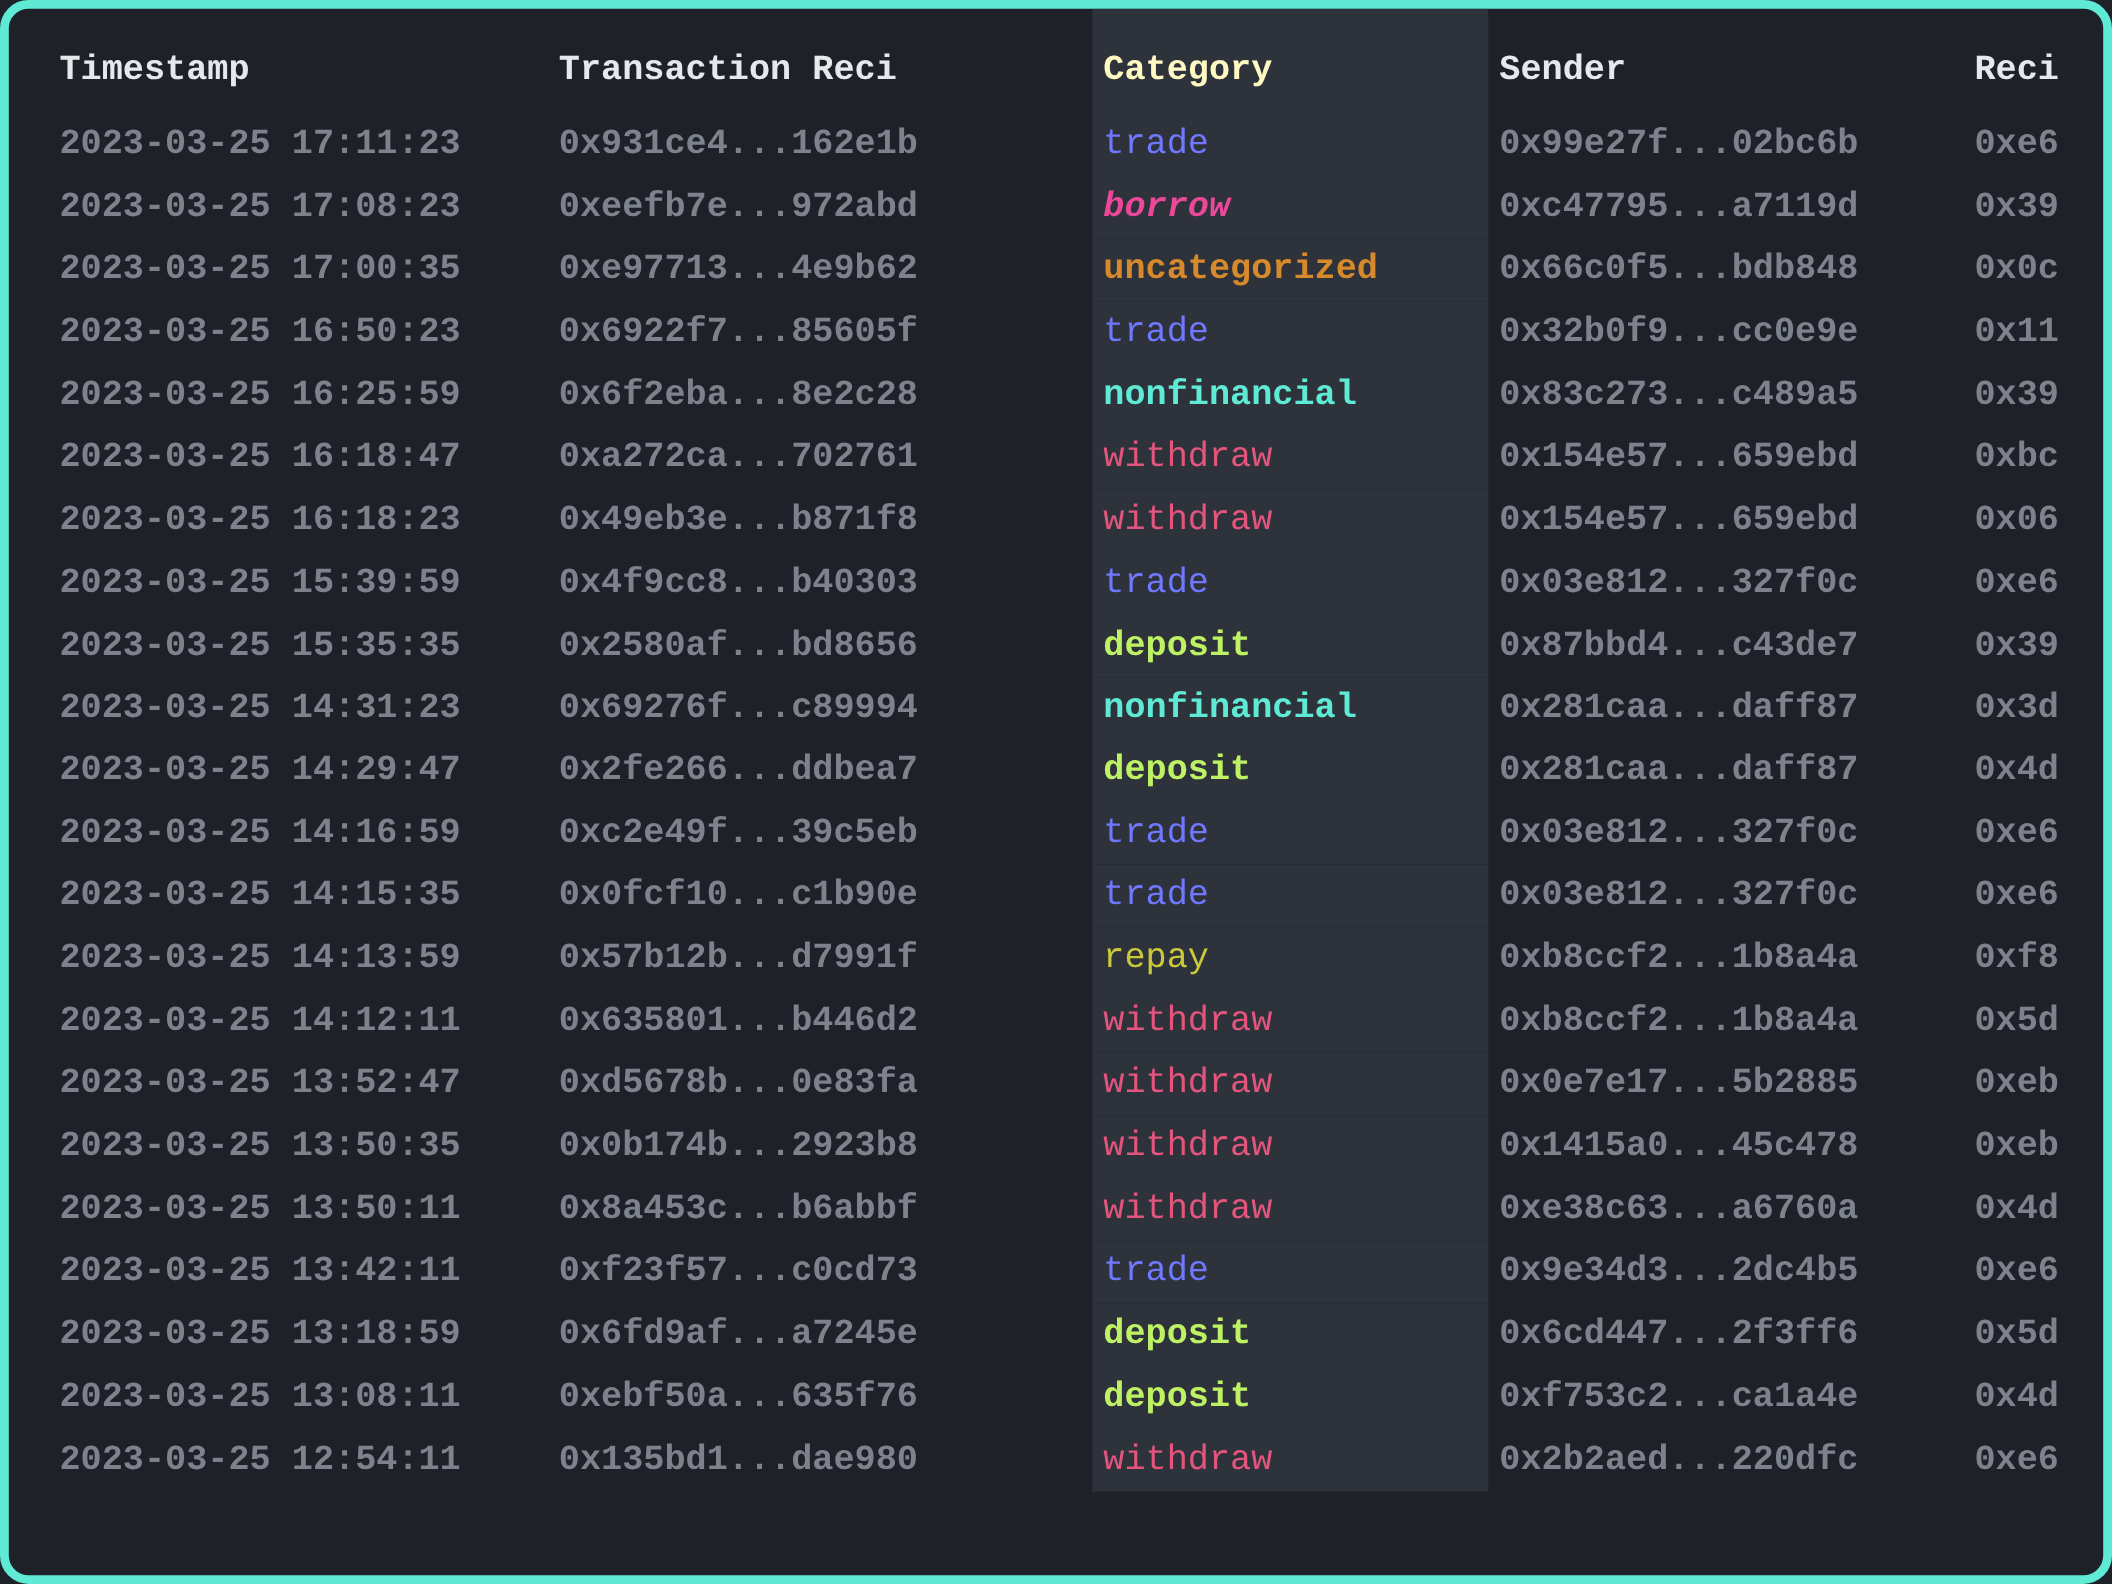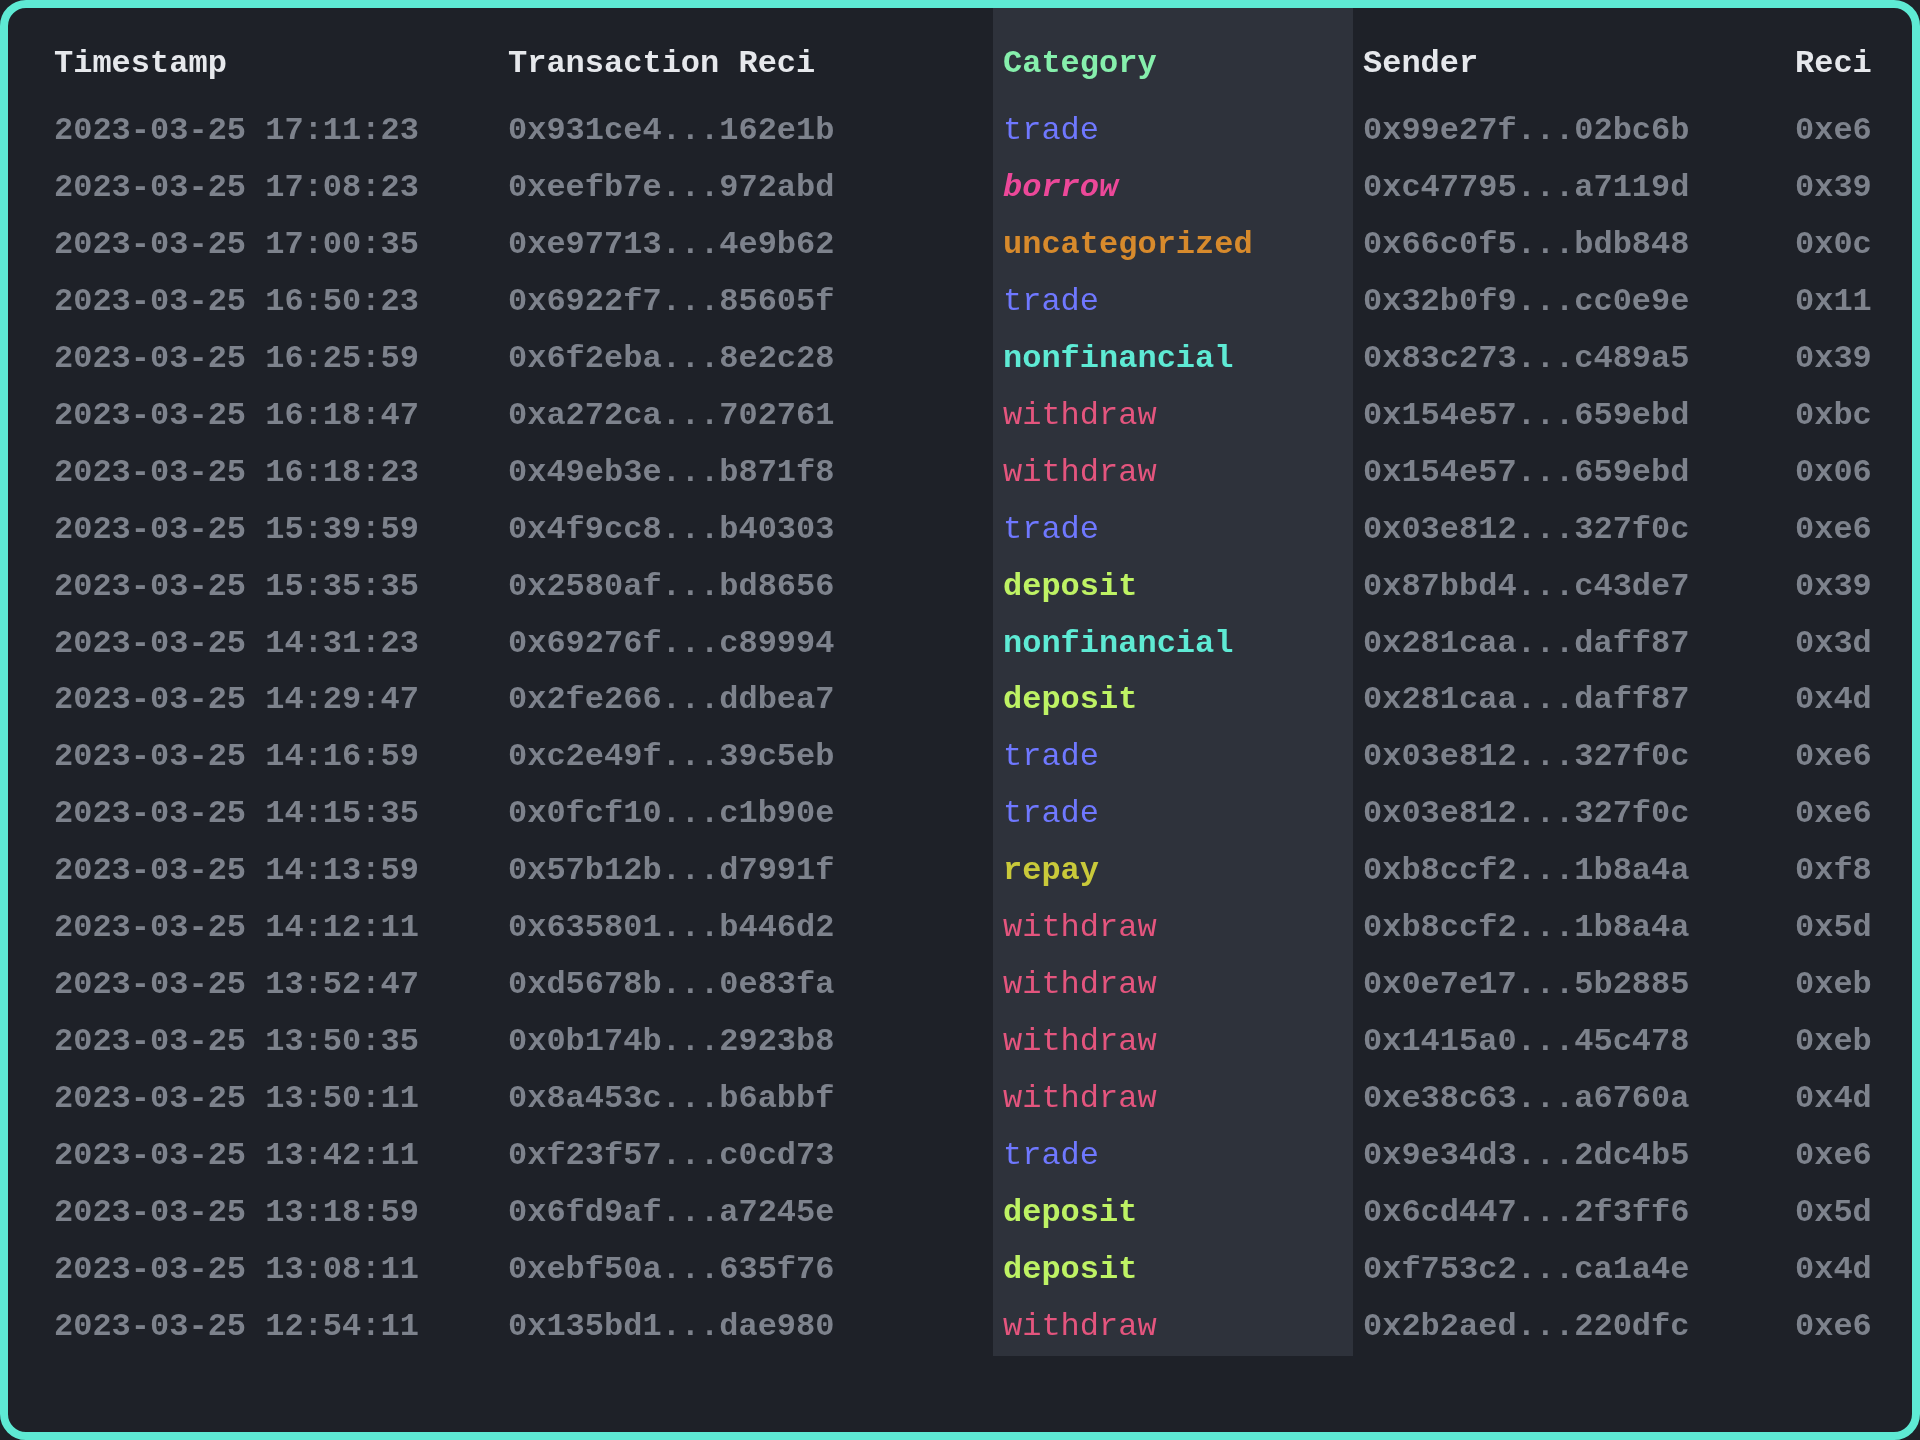--- a/index.html
+++ b/index.html
@@ -43,30 +43,30 @@
   col.c-hash { width: 485px; }
   col.c-cat  { width: 360px; }
   col.c-send { width: 442px; }
   col.c-recv { width: 300px; }
 
   
   th:first-child, td:first-child { padding-left: 46px; }
 
   
   th.cat-col, td.cat-col { background: #2e323b; }
-  th.cat-col { color: #86efac; }
+  th.cat-col { color: #fef9c3; }
 
   
   .cat-trade         { color: #6f78ff; font-weight: 400; }
   .cat-borrow        { color: #ec4899; font-weight: 700; font-style: italic; }
   .cat-uncategorized { color: #d78a2c; font-weight: 700; }
   .cat-nonfinancial  { color: #5eead4; font-weight: 700; }
   .cat-withdraw      { color: #e4557e; font-weight: 400; }
   .cat-deposit       { color: #bef264; font-weight: 700; }
-  .cat-repay         { color: #c9c93a; font-weight: 700; }
+  .cat-repay         { color: #c9c93a; font-weight: 400; }
 
   .cell-pad { padding-left: 10px; }
 </style>
 </head>
 <body>
 
 <div class="frame">
   <table>
     <colgroup>
       <col class="c-ts">

